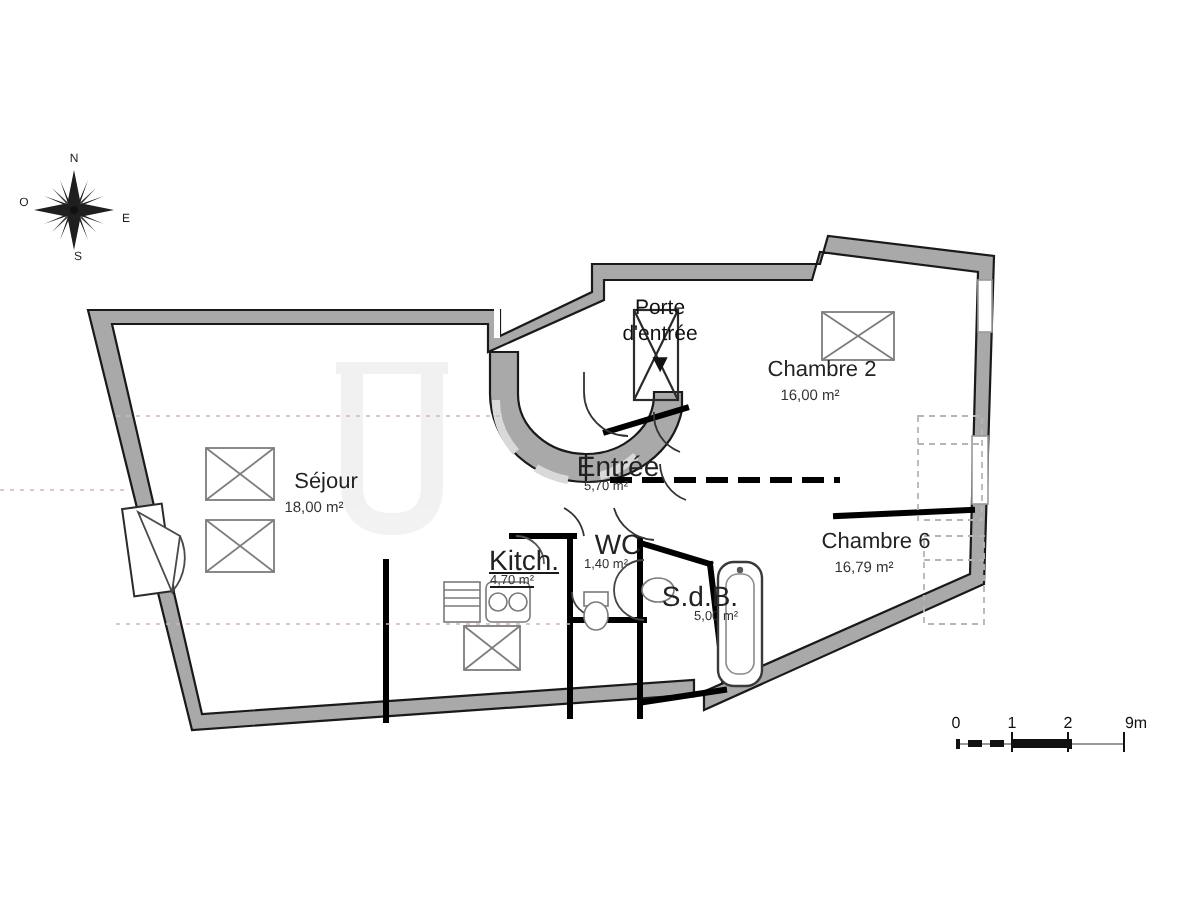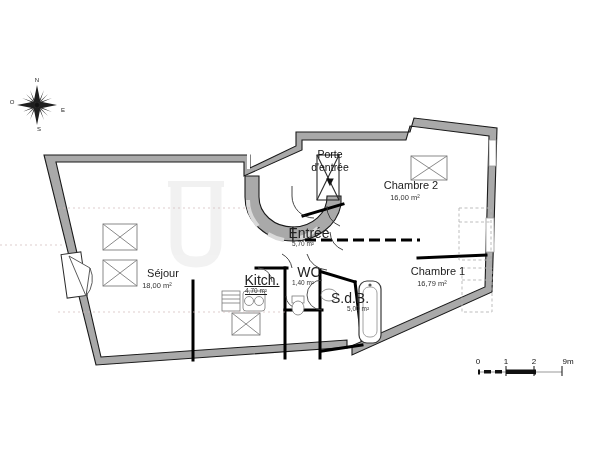--- a/index.html
+++ b/index.html
@@ -309,32 +309,32 @@
 
   <g stroke="#d0b8b8" stroke-width="0.7" stroke-dasharray="2 3">
     <line x1="58" y1="208" x2="250" y2="208"></line>
     <line x1="58" y1="312" x2="285" y2="312"></line>
     <line x1="0" y1="245" x2="64" y2="245"></line>
   </g>
 </svg>
 
 <div class="label-layer">
 
-  <div class="room-label" style="left:157px; top:247px;margin-top:32px;">
+  <div class="room-label" style="left:157px; top:247px;">
     <div class="room-name">Séjour</div>
     <div class="room-area">18,00 m²</div>
   </div>
 
   <div class="room-label" style="left:405px; top:191px;">
     <div class="room-name">Chambre 2</div>
     <div class="room-area">16,00 m²</div>
   </div>
 
   <div class="room-label" style="left:432px; top:277px;">
-    <div class="room-name">Chambre 1</div>
+    <div class="room-name">Chambre 6</div>
     <div class="room-area">16,79 m²</div>
   </div>
 
   <div class="room-label room-small" style="left:303px; top:238px;">
     <div class="room-name">Entrée</div>
     <div class="room-area">5,70 m²</div>
   </div>
 
   <div class="room-label room-small" style="left:256px; top:285px;text-decoration:underline;">
     <div class="room-name">Kitch.</div>

